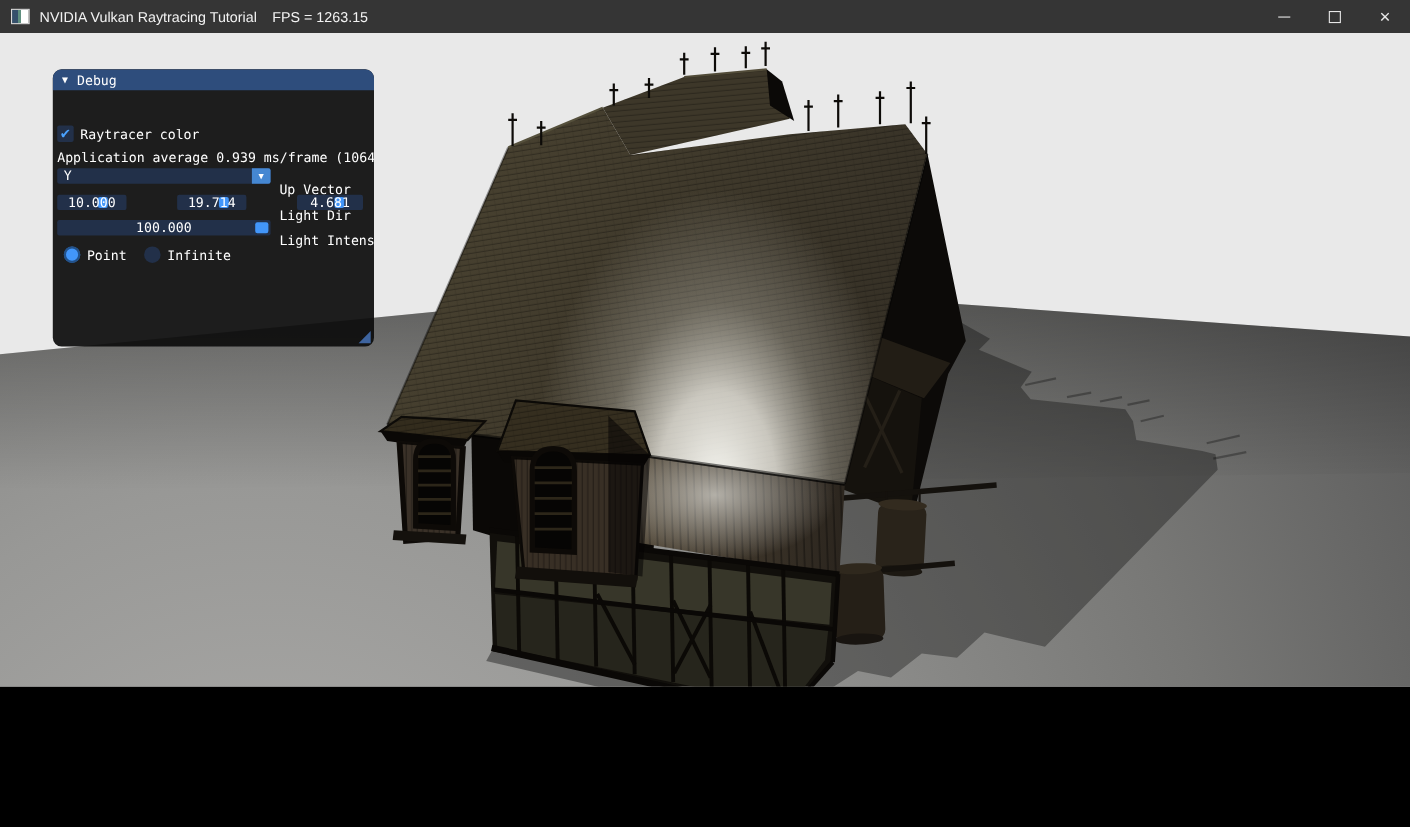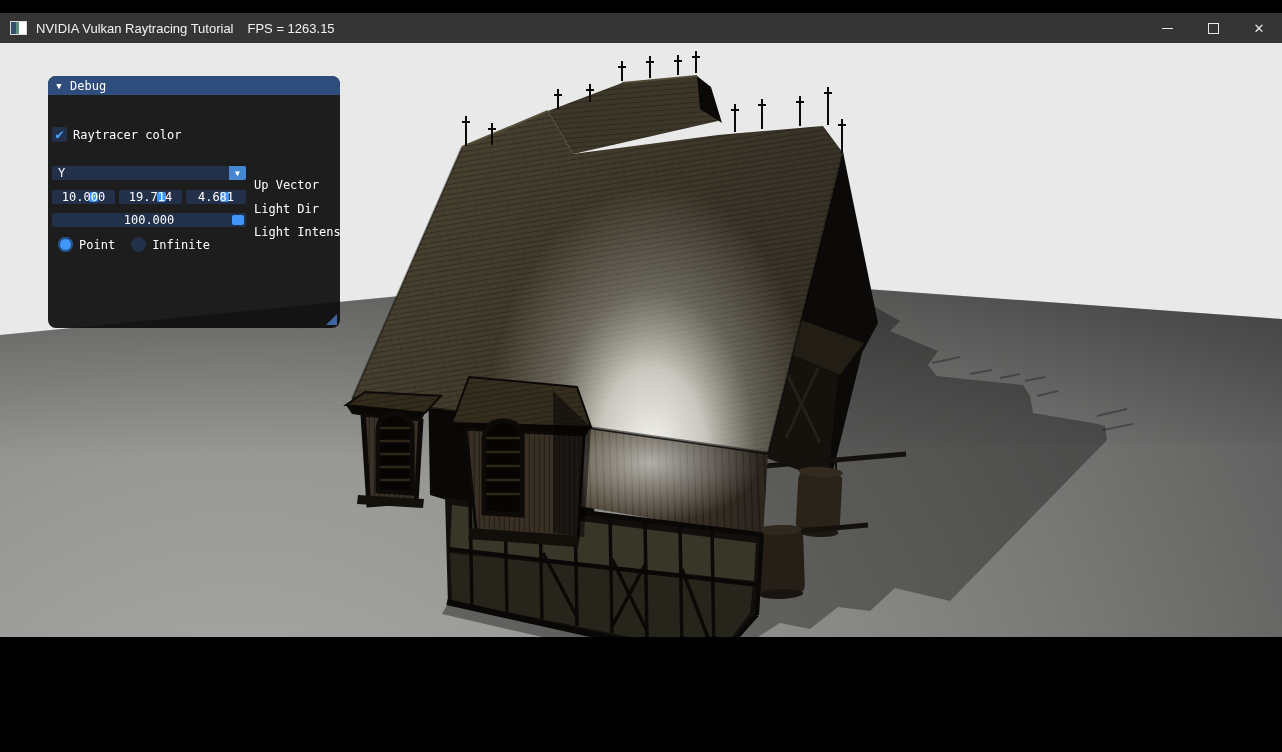--- a/index.html
+++ b/index.html
@@ -1,16 +1,16 @@
 <!DOCTYPE html>
 <html><head>
 <meta charset="utf-8">
 <style>
   html,body{margin:0;padding:0;background:#000;}
-  .window{position:relative;width:1282px;height:624px;overflow:hidden;font-family:"Liberation Sans",sans-serif;margin-top:13px;}
+  .window{position:relative;width:1282px;height:624px;overflow:hidden;font-family:"Liberation Sans",sans-serif;}
   
   .titlebar{position:absolute;top:0;left:0;right:0;height:30px;background:#353535;border-bottom:1px solid #262626;display:flex;align-items:center;color:#f2f2f2;font-size:13px;}
   .app-icon{width:15px;height:12px;margin:0 9px 0 10px;border:1px solid #d9d9d9;background:linear-gradient(90deg,#35506b 0 34%,#5f8f7f 34% 56%,#ffffff 56%);}
   .tb-title{white-space:pre;}
   .tb-fps{margin-left:14px;white-space:pre;}
   .tb-spacer{flex:1;}
   .tb-btn{width:46px;height:30px;display:flex;align-items:center;justify-content:center;color:#e8e8e8;}
   .min-glyph{display:block;width:11px;height:1px;background:#e8e8e8;}
   .max-glyph{display:block;width:9px;height:9px;border:1px solid #e8e8e8;}
   .close-glyph{font-size:13px;line-height:1;}
@@ -291,32 +291,33 @@
       </div>
 
 
       <div class="dp-row" style="top:51px;">
         <div class="checkbox">
           <span class="check-glyph">✔</span>
         </div>
         <span class="lbl">Raytracer color</span>
       </div>
 
+      <div class="dp-row" style="top:73px;white-space:pre;">Application average 0.939 ms/frame (1064</div>
 
       <div class="dp-row" style="top:90px;">
         <div class="combo">
           <span class="combo-value">Y</span>
           <span class="combo-btn">
               <span>▼</span>
             </span>
         </div>
         <span class="lbl-at">Up Vector</span>
       </div>
 
-      <div class="dp-row" style="top:114px;">
+      <div class="dp-row" style="top:114px;gap:42px;">
         <div class="frame" style="width:63px;">
           <span class="grab" style="left:58%;"></span>
           <span style="position:relative;">10.000</span>
         </div>
         <div class="frame" style="width:63px;margin-left:4px;">
           <span class="grab" style="left:61%;"></span>
           <span style="position:relative;">19.714</span>
         </div>
         <div class="frame" style="width:60px;margin-left:4px;">
           <span class="grab" style="left:57%;"></span>

